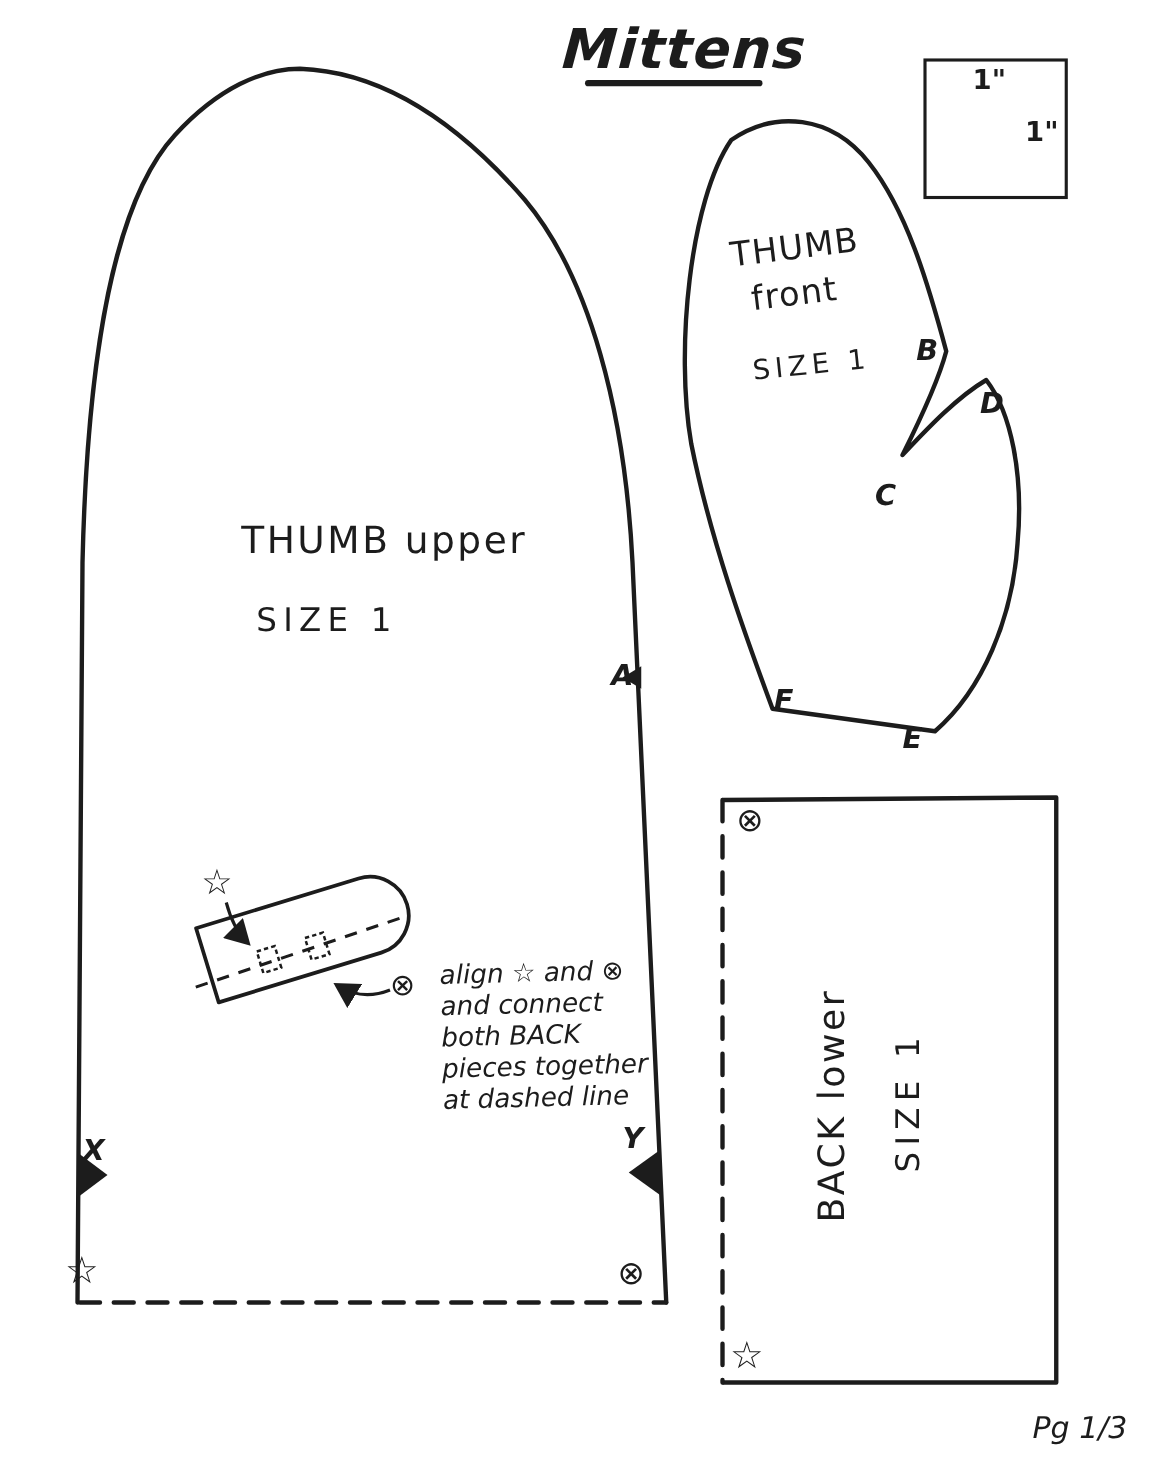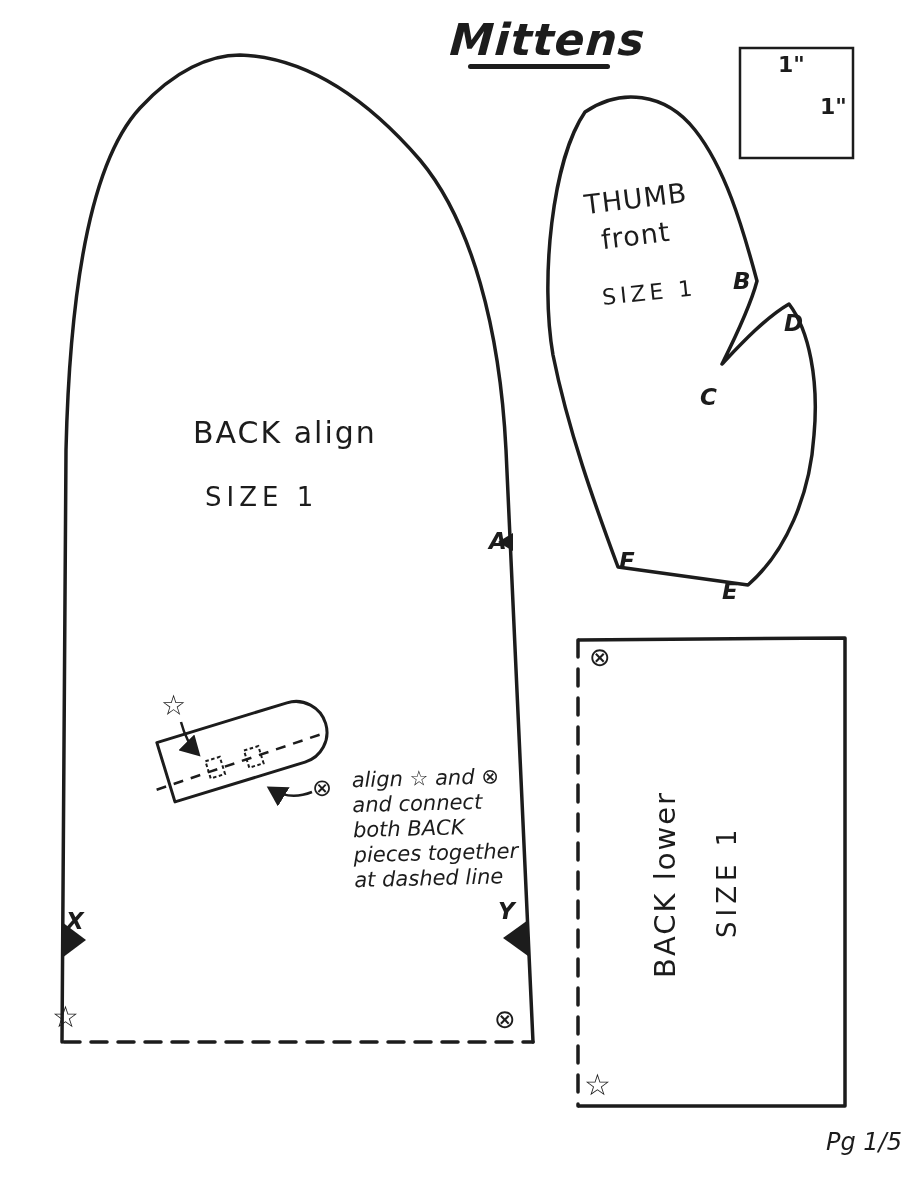--- a/index.html
+++ b/index.html
@@ -84,21 +84,21 @@
 
     <rect x="740" y="48" width="113" height="110" fill="none" stroke="#1c1c1c" stroke-width="2.5"></rect>
   </svg>
 
   <div class="abs title hand" style="left:450px;top:14px;width:180px;text-align:center;">Mittens</div>
   <div class="abs title-underline" style="left:468px;top:64px;width:142px;"></div>
 
   <div class="abs inch" style="left:778px;top:52px;">1"</div>
   <div class="abs inch" style="left:820px;top:94px;">1"</div>
 
-  <div class="abs piece-label" style="left:193px;top:415px;">BACK align</div>
+  <div class="abs piece-label" style="left:193px;top:415px;">THUMB upper</div>
   <div class="abs size-label" style="left:205px;top:482px;">SIZE 1</div>
 
   <div class="abs point-letter" style="left:489px;top:528px;">A</div>
   <div class="abs point-letter" style="left:66px;top:908px;">X</div>
   <div class="abs point-letter" style="left:498px;top:898px;">Y</div>
 
   <div class="abs marker star" style="left:52px;top:1002px;">☆</div>
   <div class="abs marker circle-x" style="left:494px;top:1006px;">⊗</div>
 
   <div class="abs marker star" style="left:161px;top:692px;font-size:28px;">☆</div>
@@ -121,15 +121,15 @@
   <div class="abs point-letter" style="left:700px;top:384px;">C</div>
   <div class="abs point-letter" style="left:619px;top:548px;">F</div>
   <div class="abs point-letter" style="left:722px;top:578px;">E</div>
 
   <div class="abs marker circle-x" style="left:589px;top:644px;">⊗</div>
   <div class="abs marker star" style="left:584px;top:1070px;">☆</div>
 
   <div class="abs rot piece-label" style="left:648px;top:978px;font-size:29px;">BACK lower</div>
   <div class="abs rot size-label" style="left:712px;top:938px;">SIZE 1</div>
 
-  <div class="abs pagenum" style="left:826px;top:1128px;">Pg 1/5</div>
+  <div class="abs pagenum" style="left:826px;top:1128px;">Pg 1/3</div>
 
 </div>
 
 </body></html>

